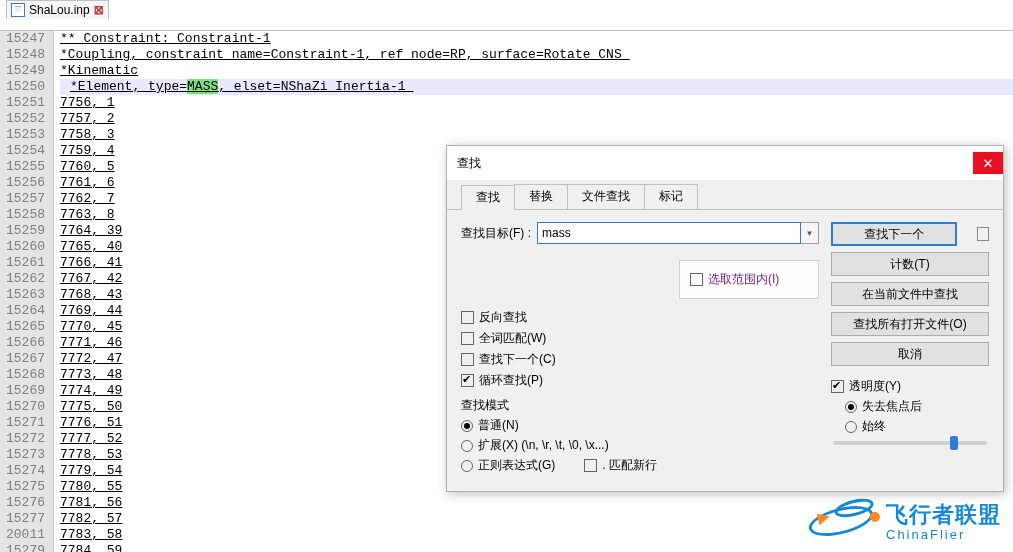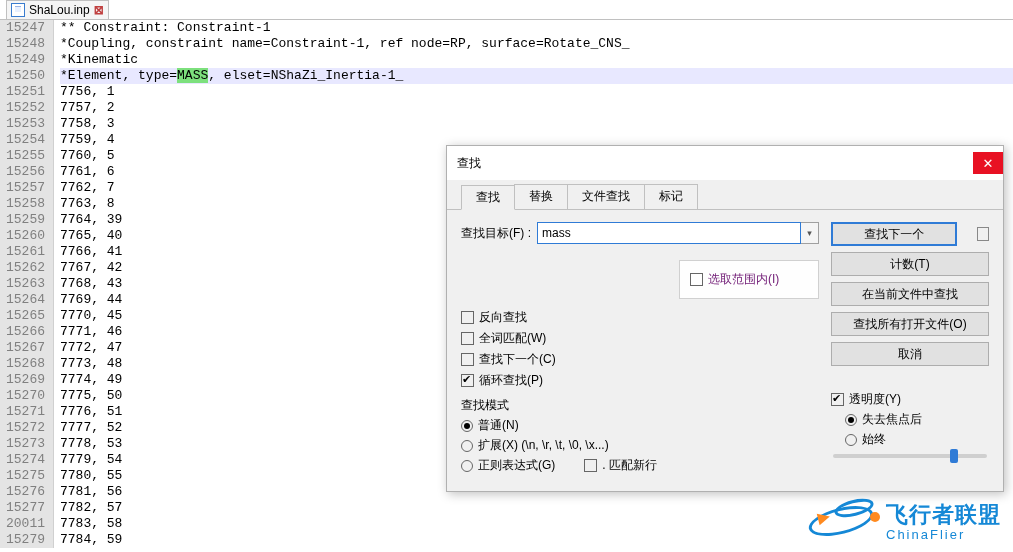--- a/index.html
+++ b/index.html
@@ -9,21 +9,21 @@
       background: #fff;
       position: relative;
       width: 1013px;
       height: 552px;
       overflow: hidden;
     }
     .tab-bar {
       display: flex;
       border-bottom: 1px solid #c0c0c0;
       padding-left: 6px;
-      height: 20px;
+      height: 31px;
     }
     .file-tab {
       display: flex;
       align-items: center;
       background: #f5f5f5;
       border: 1px solid #c0c0c0;
       border-bottom: none;
       padding: 1px 4px 1px 4px;
       font-size: 12px;
       height: 19px;
@@ -63,22 +63,22 @@
       padding: 0 8px 0 6px;
       user-select: none;
       border-right: 1px solid #d0d0d0;
     }
     .code {
       padding-left: 6px;
       white-space: pre;
       flex: 1;
       position: relative;
     }
-    .code-line { height: 16px; }
-    .line-highlight { background: #e8e8ff; width: 100%; display: inline-block; }
+    .code-line { height: 16px; text-decoration: underline; }
+    .line-highlight { background: #e8e8ff; width: 100%; display: inline-block; padding-left: 10px; }
     .mass-hl { background: #7de07d; color: #000; }
 
     .dialog {
       position: absolute;
       left: 446px;
       top: 145px;
       width: 558px;
       background: #f0f0f0;
       border: 1px solid #b0b0b0;
       box-shadow: 2px 2px 10px rgba(0,0,0,0.25);
@@ -172,21 +172,21 @@
     .chk-col { margin-top: 26px; clear:both;}
     .chk-col label, .radio label { display:flex; align-items:center; margin:4px 0; gap:5px;}
     .cb { width:13px; height:13px; border:1px solid #666; display:inline-block; position:relative;}
     .cb.checked::after{ content:'✔'; position:absolute; font-size:11px; left:0; top:-2px; color:#000;}
     .rb { width:12px; height:12px; border:1px solid #666; border-radius:50%; display:inline-block; position:relative;}
     .rb.checked::after{ content:''; width:6px; height:6px; background:#000; border-radius:50%; position:absolute; left:2px; top:2px;}
     .grp-title { margin:8px 0 2px 0;}
     .radio-row{ display:flex; align-items:center; gap:5px; margin:3px 0;}
     .newline-cb { margin-left:24px; display:inline-flex; align-items:center; gap:5px;text-align:center;}
 
-    .trans-grp{ margin-top:19px;}
+    .trans-grp{ margin-top:6px;}
     .slider{ position:relative; height:4px; background:#cfcfcf; margin:6px 2px 0 2px; border-radius:2px;}
     .slider-fill{position:absolute; height:100%; left:0; right:20px;}
     .slider-thumb{ position:absolute; left:76%; top:-5px; width:8px; height:14px; background:#2f7bd6; border-radius:2px;}
 
     .watermark {
       position: absolute;
       right: 12px;
       bottom: 6px;
       display: flex;
       align-items: center;

